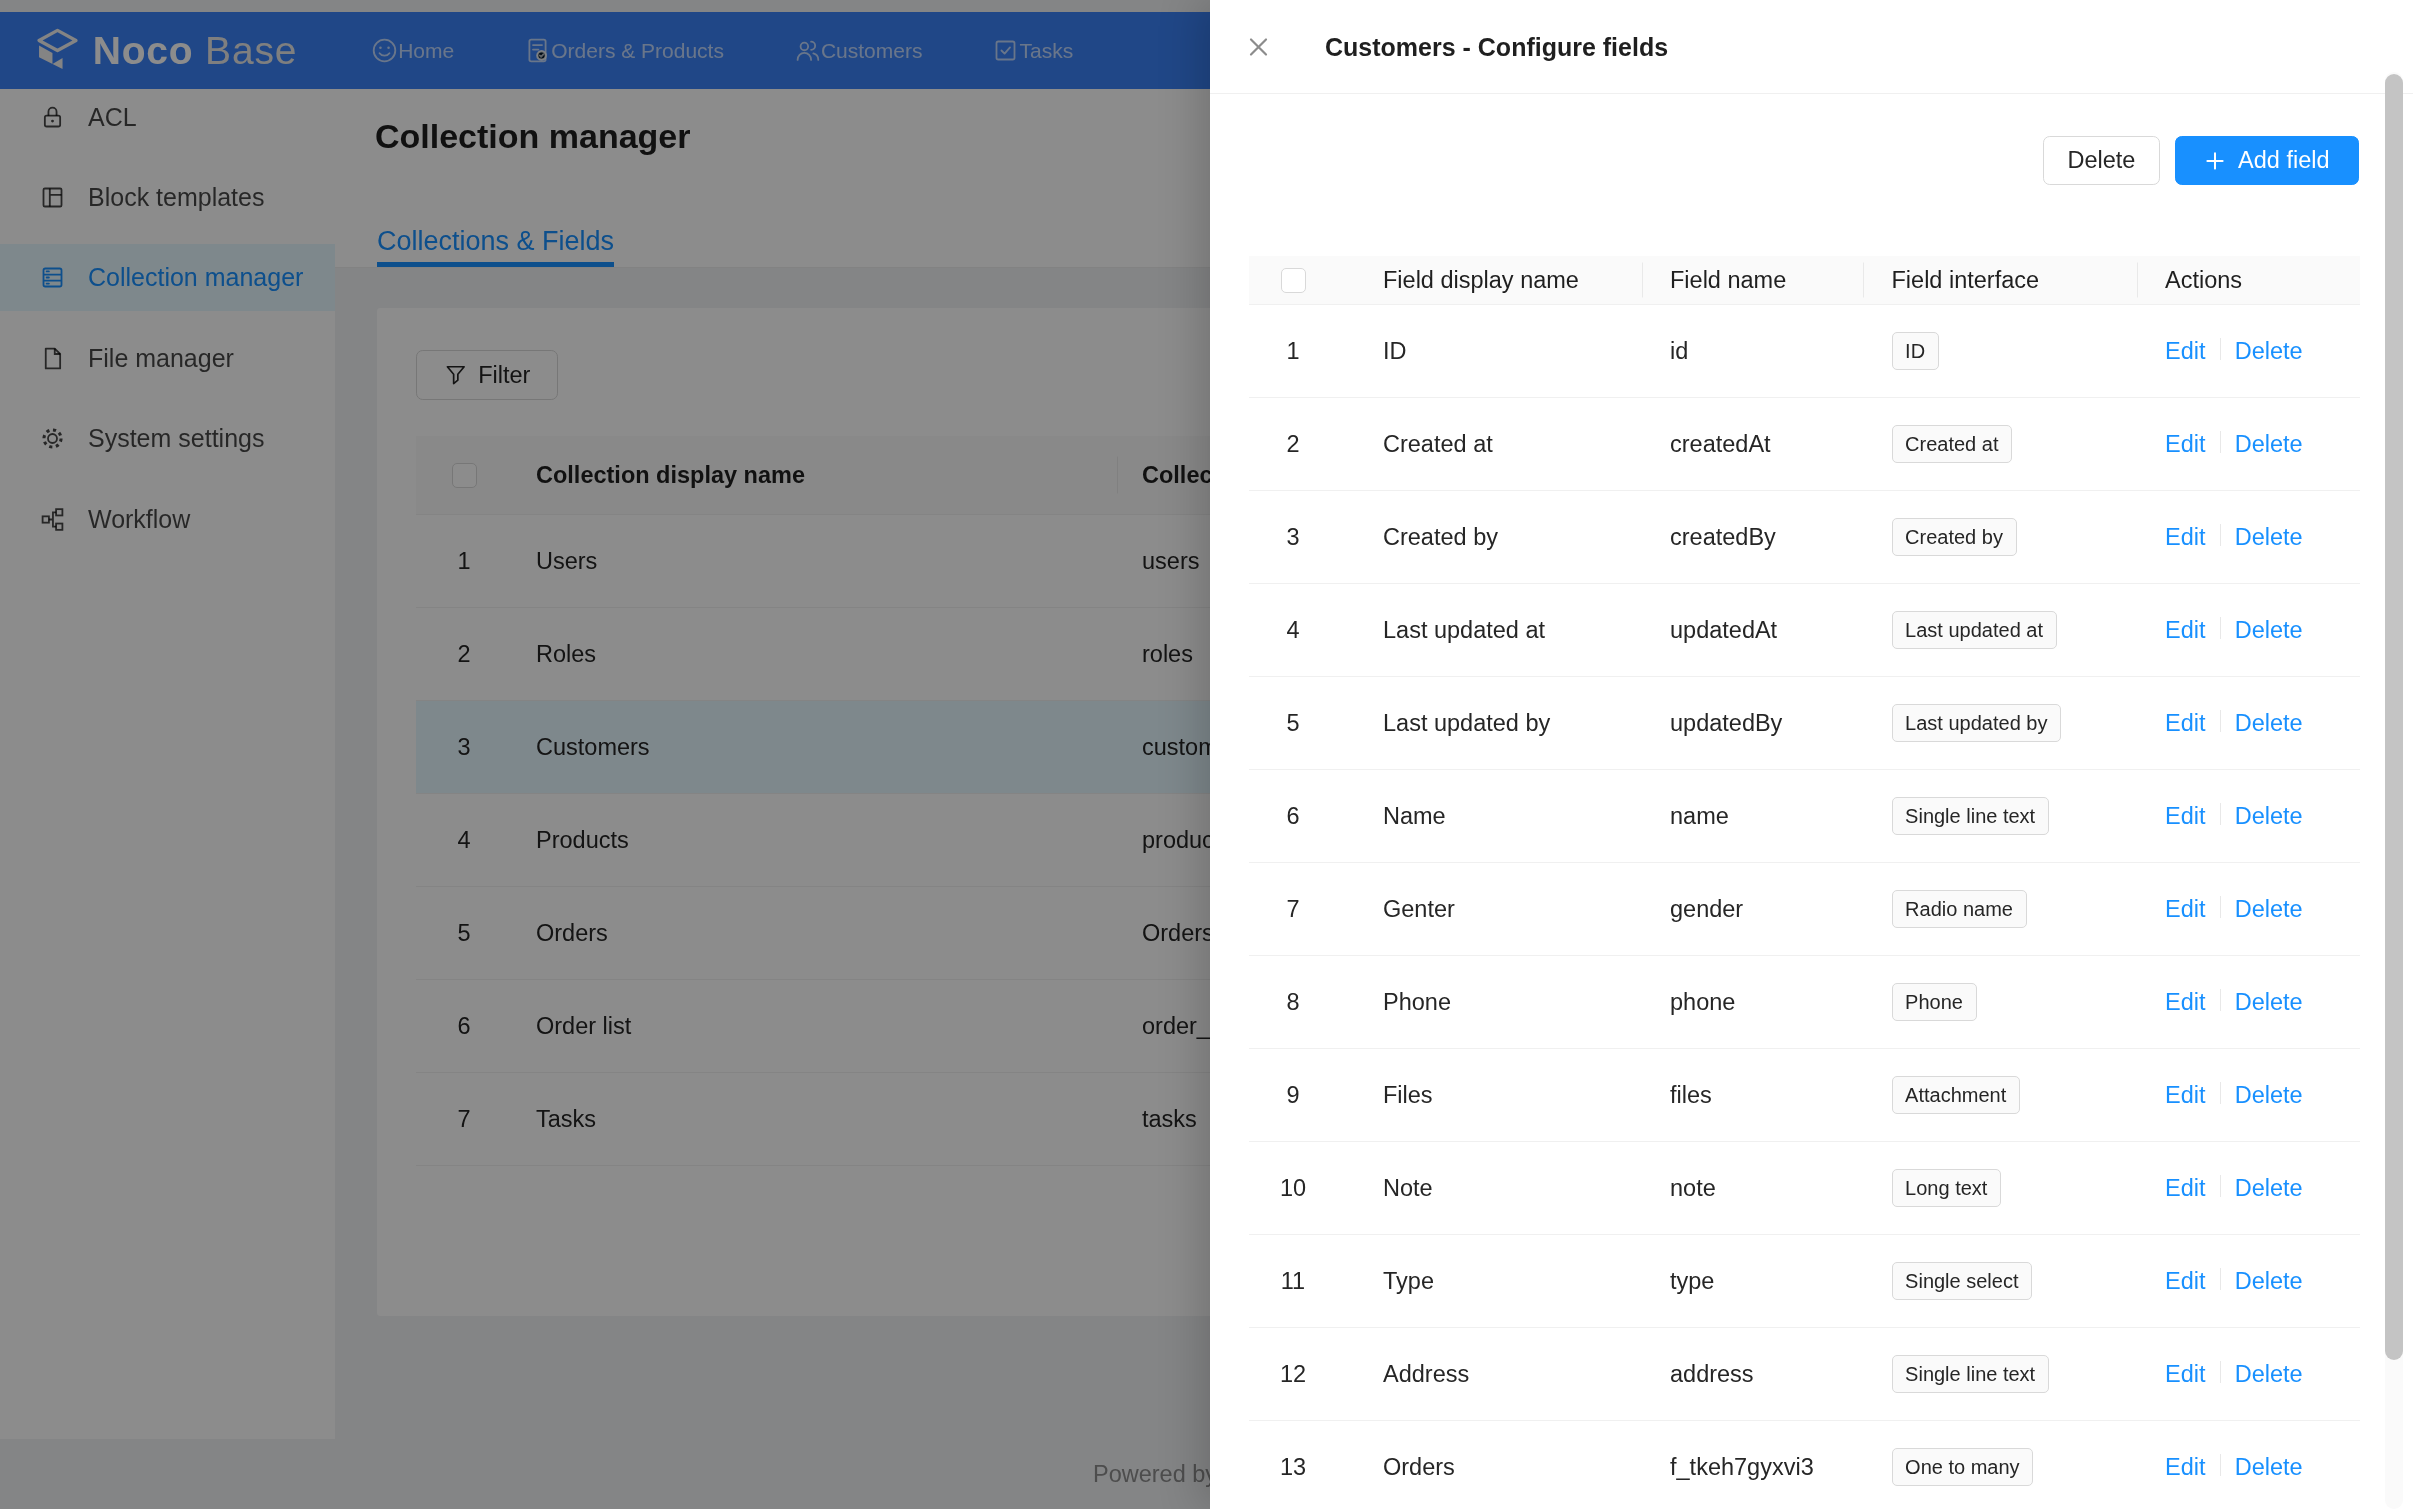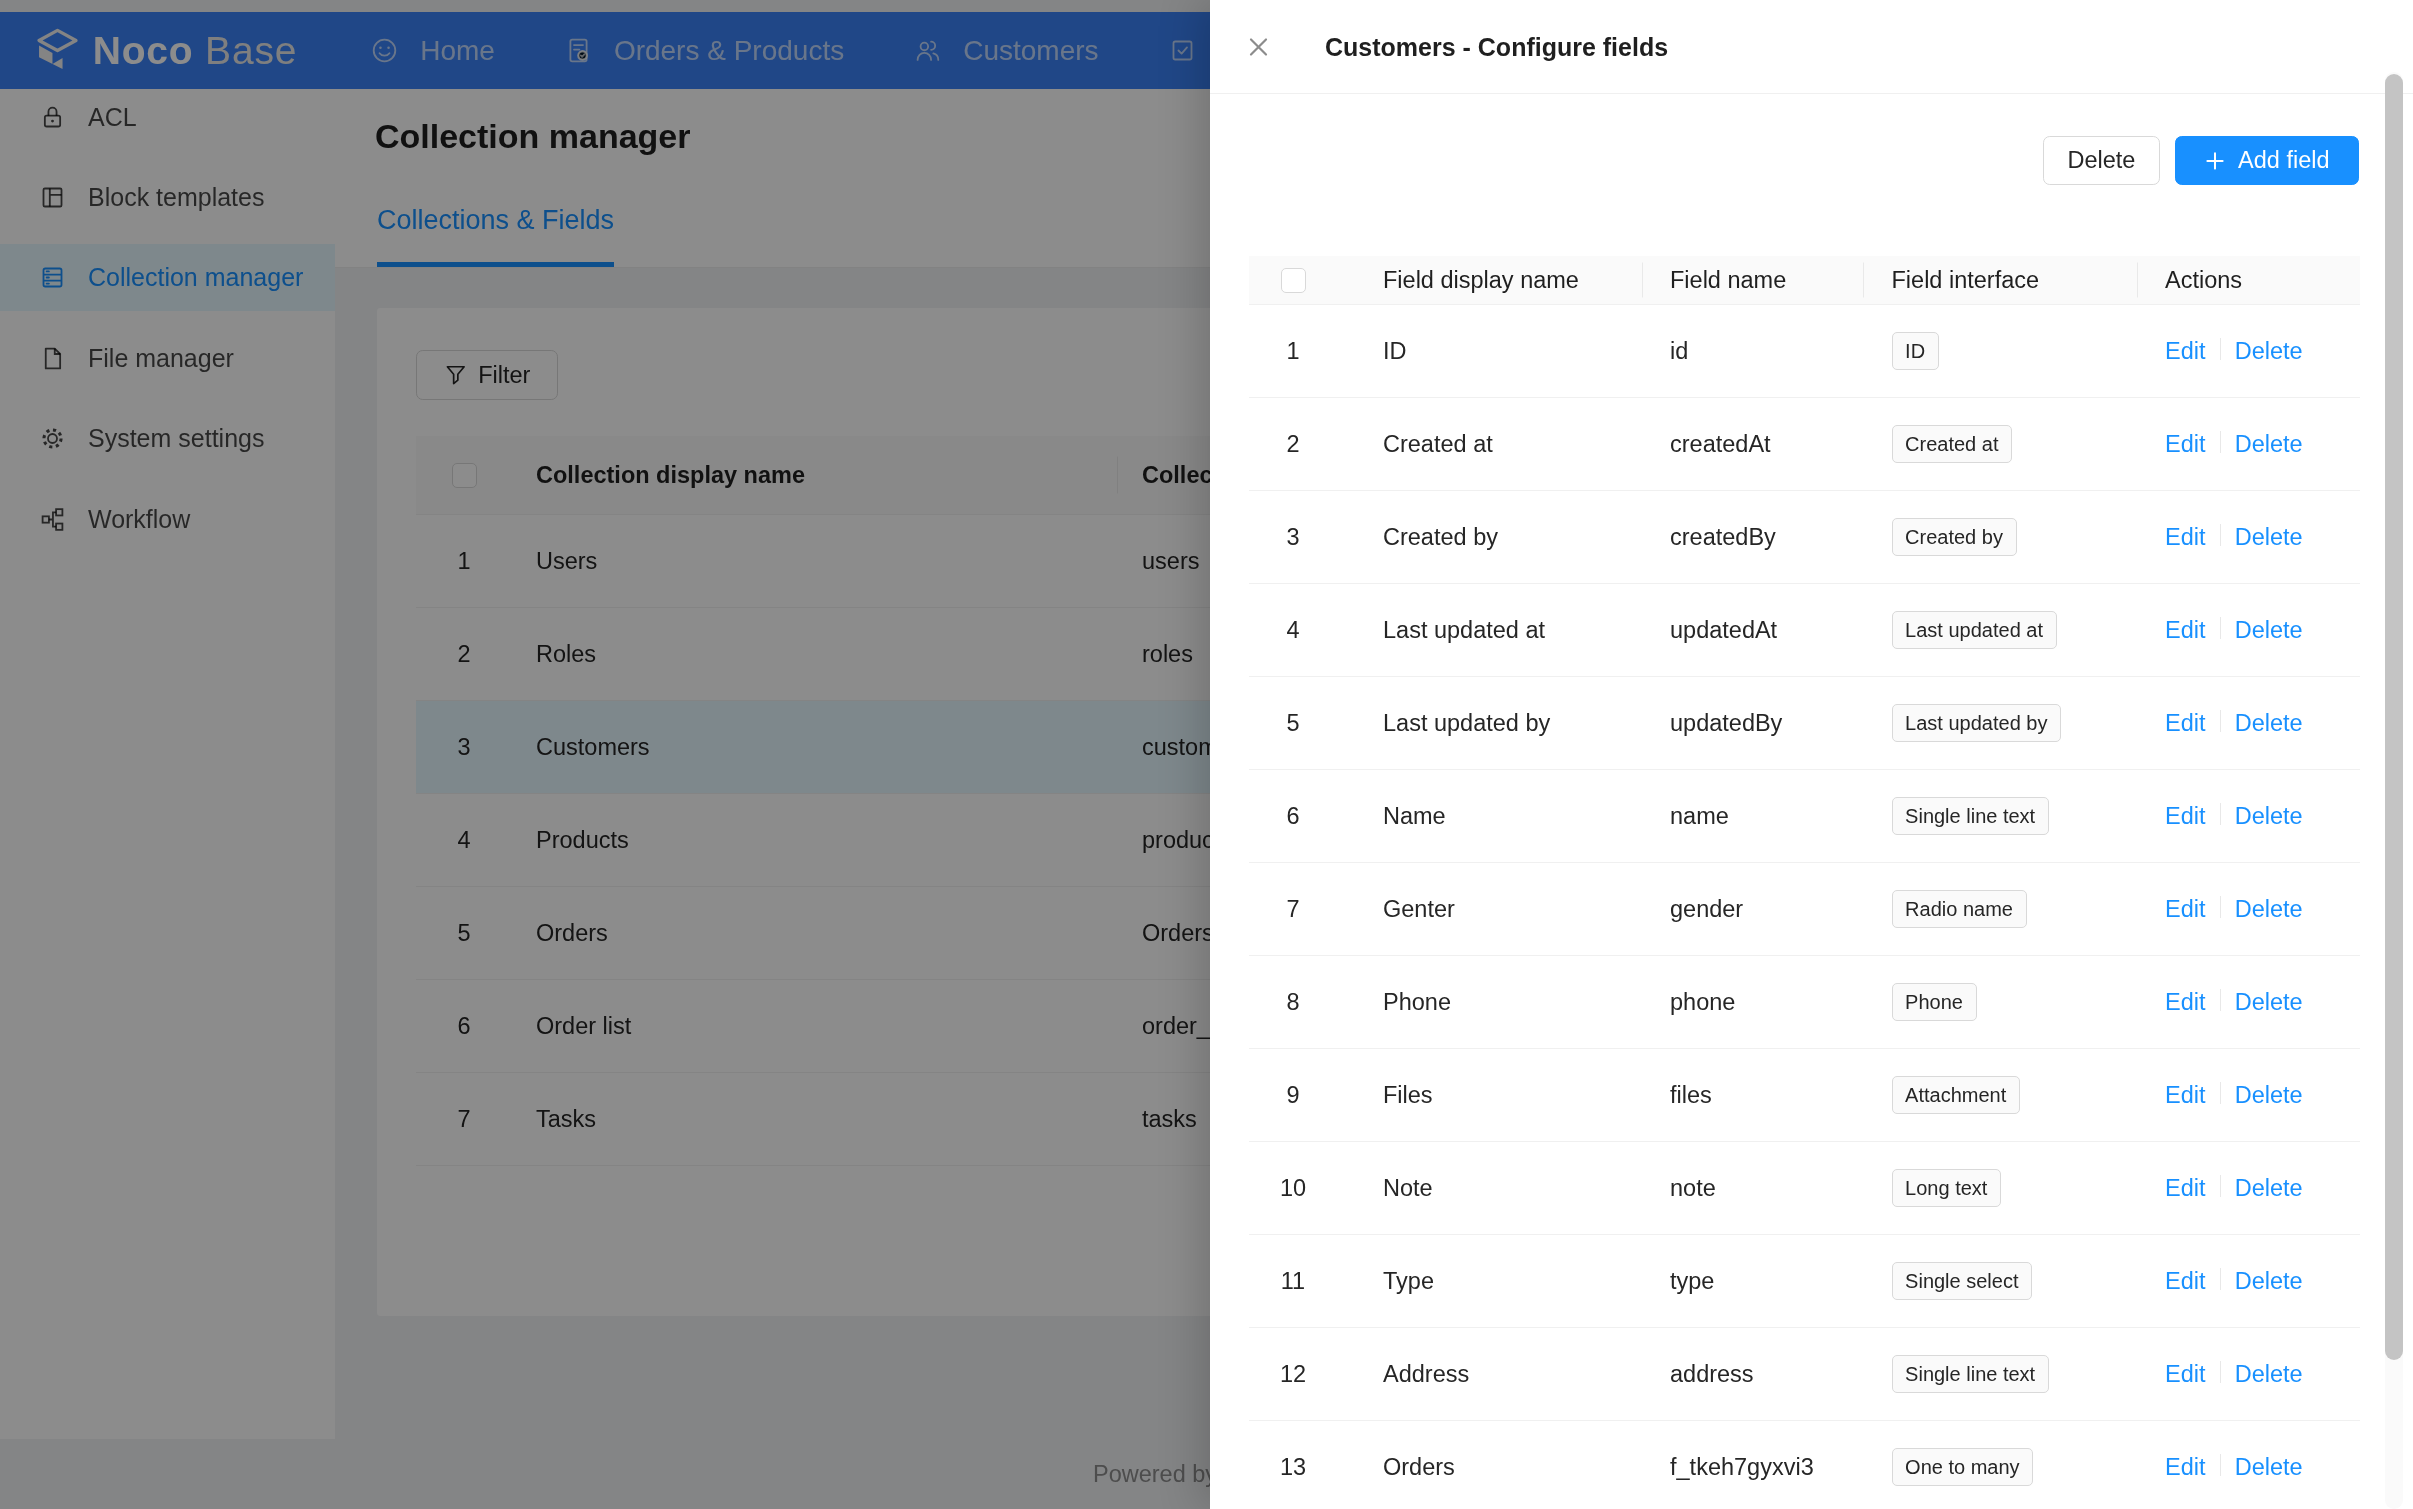--- a/index.html
+++ b/index.html
@@ -6,33 +6,33 @@
   html,body { width:2413px; height:1509px; }
   body { font-family:"Liberation Sans","DejaVu Sans",sans-serif; background:#f0f2f5; overflow:hidden; }
   #screen { position:relative; width:2413px; height:1509px; overflow:hidden; background:#f0f2f5; }
 
   
   .navbar { position:absolute; left:0; top:0; width:2413px; height:77px; background:#3b82f6; display:flex; align-items:center; padding:2px 34px; z-index:10;margin-top:12px; }
   .logo { display:flex; align-items:center; gap:11.7px; cursor:pointer; }
   .logo-bold { font-size:39px; font-weight:700; color:#ffffff; letter-spacing:0.8px; }
   .logo-light { font-size:39px; font-weight:300; color:#e8e8e8; letter-spacing:0.8px; }
   .topnav { display:flex; align-items:center; margin-left:74px; gap:70px; }
-  .nav-item { display:flex; align-items:center; gap:22px; color:rgba(255,255,255,0.68); font-size:28px; cursor:pointer; white-space:nowrap; }
+  .nav-item { display:flex; align-items:center; gap:0; color:rgba(255,255,255,0.68); font-size:21px; cursor:pointer; white-space:nowrap; }
   .nav-item svg { flex:0 0 auto; }
 
   
   .sidebar { position:absolute; left:0; top:77px; width:335px; height:1362px; background:#ffffff; padding-top:6.7px; z-index:5; }
   .side-item { height:67px; margin-bottom:13.4px; display:flex; align-items:center; padding-left:39px; gap:22px; font-size:25px; color:rgba(0,0,0,0.72); cursor:pointer; }
   .side-item svg { flex:0 0 auto; }
   .side-item.active { background:#e6f7ff; color:#1890ff; }
 
   
   .page-header { position:absolute; left:335px; top:77px; width:2078px; height:191px; background:#ffffff; border-bottom:0.8px solid #ededed; z-index:4; }
   .page-title { position:absolute; left:40px; top:40px; font-size:34px; font-weight:600; color:#1f1f1f; }
-  .tab { position:absolute; left:42px; bottom:0; font-size:27px; color:#1890ff; padding-bottom:26px; border-bottom:5px solid #1890ff; cursor:pointer; }
+  .tab { position:absolute; left:42px; bottom:0; font-size:27px; color:#1890ff; padding-bottom:5px; border-bottom:5px solid #1890ff; cursor:pointer; }
 
   
   .card { position:absolute; left:377px; top:308px; width:2003px; height:1008px; background:#ffffff; border-radius:3.4px; z-index:4; }
   .filter-btn { position:absolute; left:39px; top:42px; width:142px; height:50px; background:#ffffff; border:0.8px solid #d9d9d9; border-radius:6.7px; display:flex; align-items:center; justify-content:center; gap:11px; font-size:23.5px; color:#262626; cursor:pointer; }
   .ctable { position:absolute; left:39px; top:128px; right:0; bottom:0; overflow:hidden; }
   .chead { height:79px; background:#fafafa; border-bottom:0.8px solid #f0f0f0; display:flex; align-items:center; font-weight:600; color:#1f1f1f; font-size:23.5px; }
   .crow { height:93px; border-bottom:0.8px solid #f0f0f0; display:flex; align-items:center; font-size:23.5px; color:#262626; }
   .crow.selected { background:#e6f7ff; }
   .cc1 { width:96px; display:flex; align-items:center; justify-content:center; }
   .cc2 { width:605px; padding-left:24px; position:relative; }

